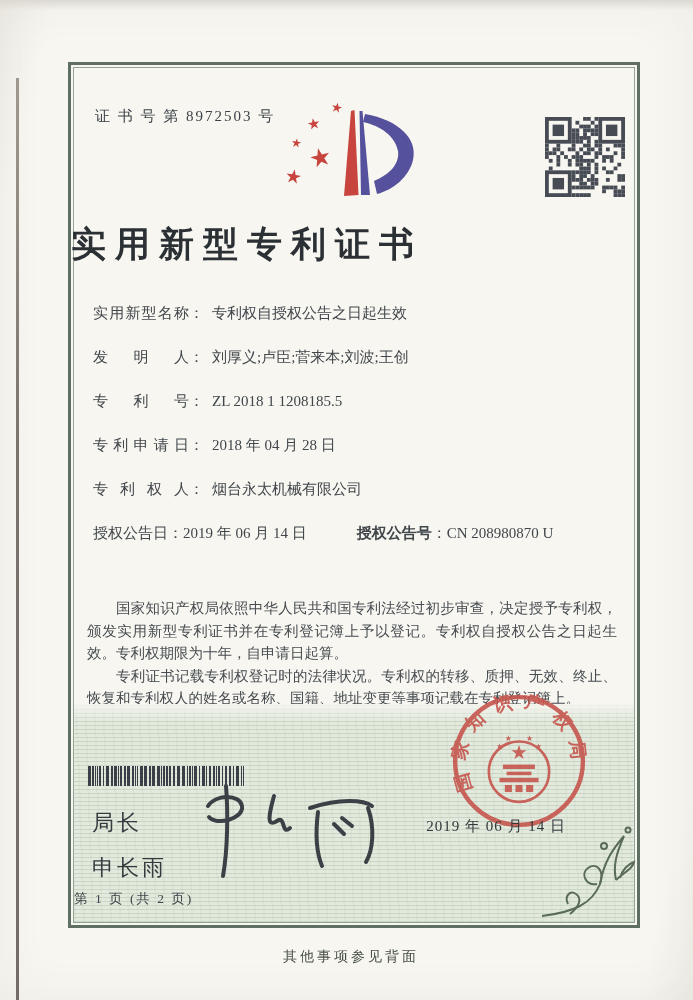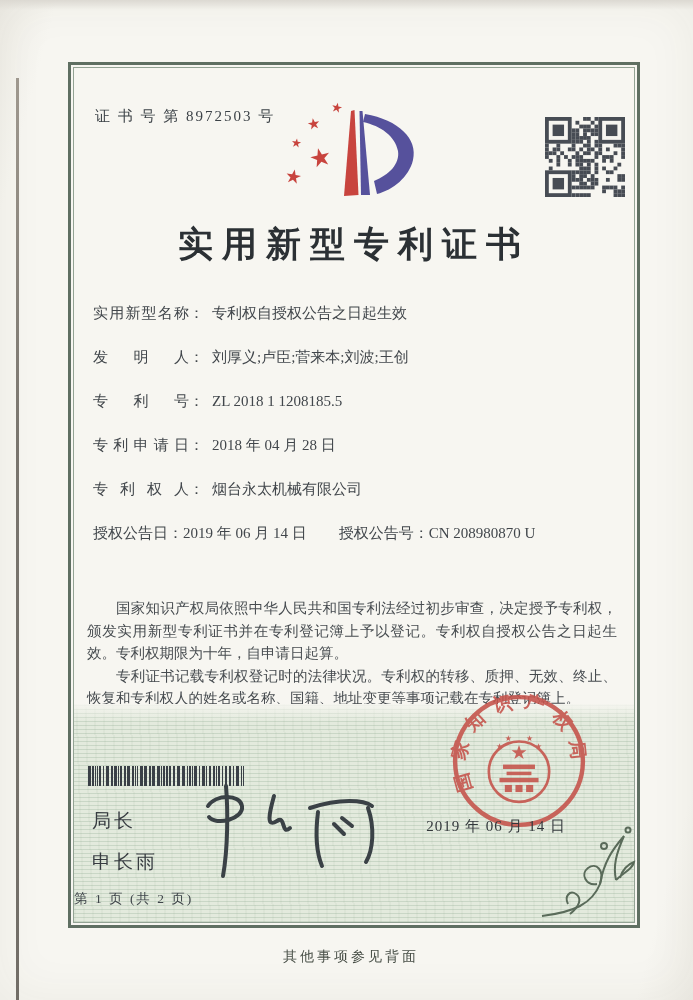--- a/index.html
+++ b/index.html
@@ -33,33 +33,33 @@
   
   .cert-no{
     position:absolute;left:24px;top:42px;
     font-size:15px;color:#3c4247;letter-spacing:2px;
   }
   .logo{position:absolute;left:210px;top:36px;width:180px;height:112px;}
   .logo .star{position:absolute;color:#c8443e;line-height:1;}
   .qr{position:absolute;right:12px;top:52px;width:80px;height:80px;}
   .title{
     position:absolute;left:0;top:156px;width:100%;
-    text-align:center;font-size:35px;color:#2b3034;
+    text-align:left;font-size:35px;color:#2b3034;
     letter-spacing:9px;font-weight:600;
   }
   
   .fields{position:absolute;left:22px;top:238px;width:530px;font-size:15px;color:#41464b;}
   .frow{margin-bottom:24px;line-height:20px;white-space:nowrap;}
   .flabel{
     display:inline-block;width:96px;vertical-align:top;
     text-align:justify;text-align-last:justify;
   }
   .fcolon{display:inline-block;margin-right:8px;}
   .grant-row{white-space:nowrap;line-height:20px;}
-  .grant-no{margin-left:32px;}
+  .grant-no{margin-left:50px;font-weight:bold;}
   
   .paras{
     position:absolute;left:16px;top:532px;width:530px;
     font-size:14.5px;line-height:22.5px;color:#474c50;
     text-align:justify;
   }
   .paras p{margin:0;text-indent:2em;}
   
   .band{
     position:absolute;left:3px;right:3px;bottom:3px;height:218px;
@@ -68,21 +68,21 @@
       repeating-linear-gradient(0deg, rgba(110,145,115,.22) 0 1px, rgba(110,145,115,0) 1px 4px),
       repeating-linear-gradient(88deg, rgba(140,165,140,.08) 0 2px, rgba(140,165,140,0) 2px 9px);
   }
   .band-fade{position:absolute;left:0;right:0;top:0;height:18px;
     background:linear-gradient(rgba(247,246,241,.9),rgba(247,246,241,0));}
   .barcode{
     position:absolute;left:14px;top:62px;width:178px;height:20px;
     display:flex;align-items:stretch;
   }
   .barcode i{display:block;background:#3a4047;}
-  .signoff{position:absolute;left:18px;top:104px;font-size:19px;color:#363b40;letter-spacing:3px;}
+  .signoff{position:absolute;left:18px;top:104px;font-size:22px;color:#363b40;letter-spacing:3px;}
   .signoff div{margin-bottom:15px;}
   .signature{position:absolute;left:108px;top:72px;}
   .seal{position:absolute;right:44px;top:-14px;width:142px;height:142px;opacity:.88;}
   .seal-date{
     position:absolute;right:68px;top:113px;font-size:15px;color:#33383c;
     letter-spacing:1px;white-space:nowrap;z-index:3;
   }
   .page-indicator{
     position:absolute;left:0;width:100%;top:186px;text-align:left;
     font-size:13.5px;color:#3f454a;letter-spacing:2px;

